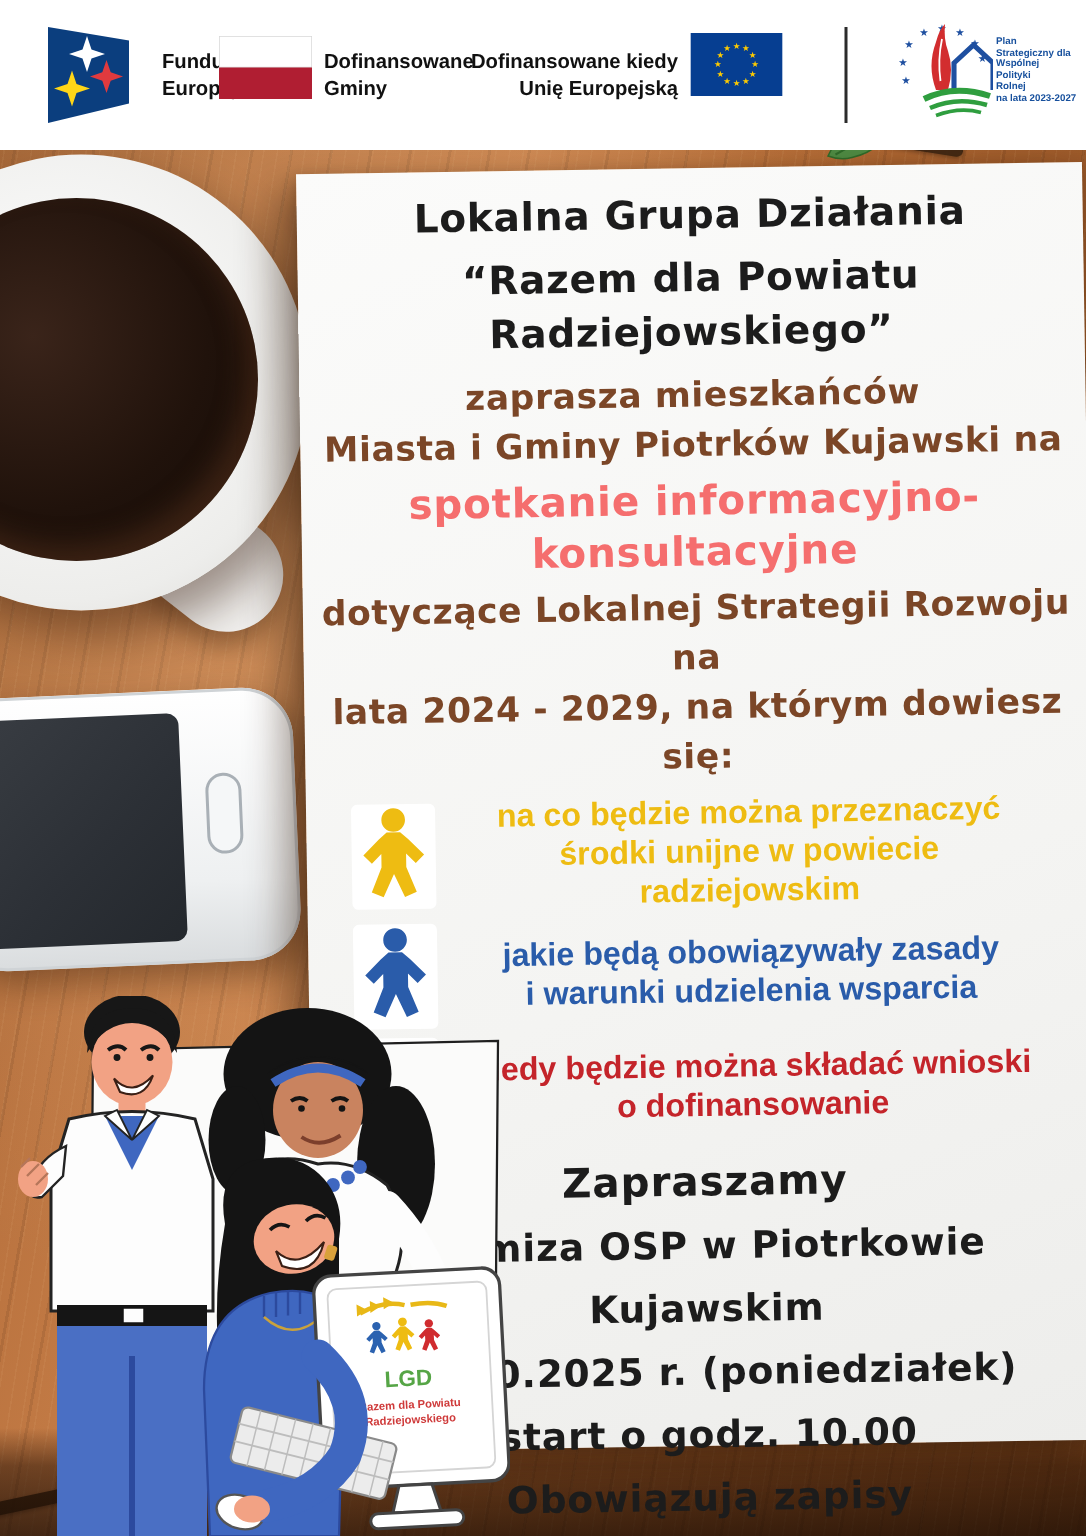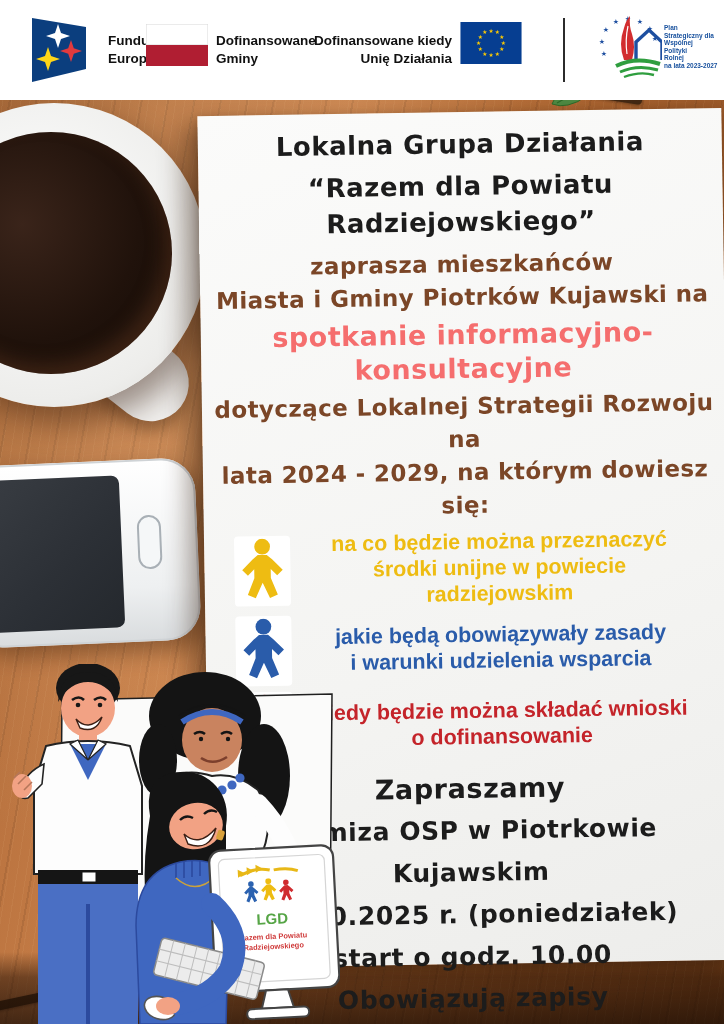--- a/index.html
+++ b/index.html
@@ -132,21 +132,21 @@
       <rect x="0" y="0" width="62" height="21" fill="#ffffff" stroke="#d8d8d8" stroke-width="1"></rect>
       <rect x="0" y="21" width="62" height="21" fill="#b01e32"></rect>
     </svg>
     <div class="lbl rp-lbl">
       <span>Dofinansowane</span><br>
       <span>Gminy</span>
     </div>
 
     <div class="lbl eu-lbl">
       <span>Dofinansowane kiedy</span><br>
-      <span>Unię Działania</span>
+      <span>Unię Europejską</span>
     </div>
     <svg class="eu-flag" width="62" height="42" viewBox="0 0 64 44">
       <rect x="0" y="0" width="64" height="44" fill="#063e91"></rect>
       <g fill="#ffcc00" font-size="6" text-anchor="middle">
         <text x="32" y="11">★</text>
           <text x="38.5" y="12.7">★</text>
           <text x="43.3" y="17.5">★</text>
         <text x="45" y="24">★</text>
           <text x="43.3" y="30.5">★</text>
           <text x="38.5" y="35.3">★</text>

